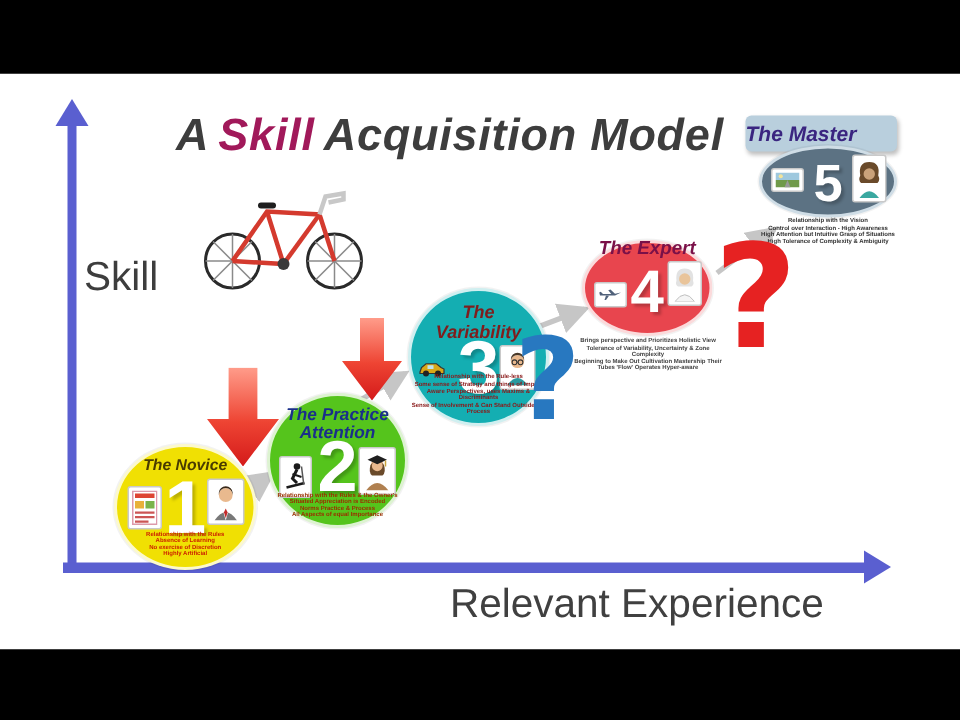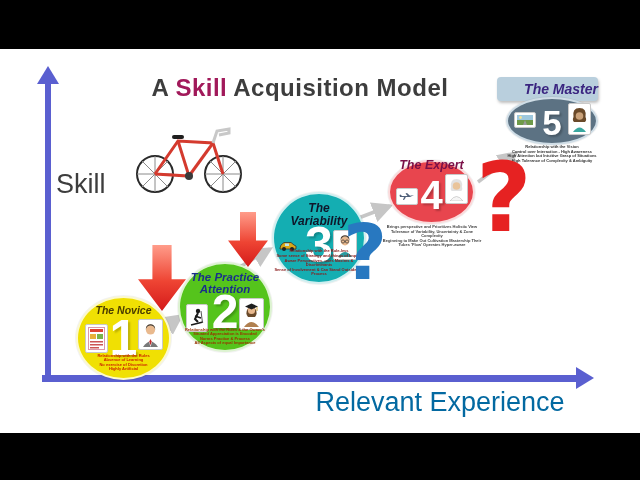--- a/index.html
+++ b/index.html
@@ -5,35 +5,35 @@
   html,body{margin:0;padding:0;}
   body{width:640px;height:480px;overflow:hidden;font-family:"Liberation Sans",sans-serif;background:#000;}
   .frame{position:relative;width:640px;height:480px;background:#000;}
   .canvas{position:absolute;left:0;top:49px;width:640px;height:384px;background:#fff;}
   .letterbox{position:absolute;left:0;width:640px;background:#000;}
   .letterbox.top{top:0;height:49px;}
   .letterbox.bottom{top:433px;height:47px;}
 
   
   .title{position:absolute;left:100px;top:25px;width:400px;text-align:center;
-         font-size:24px;font-weight:bold;color:#3d3d3d;letter-spacing:.5px;}
+         font-size:30px;font-weight:bold;color:#3d3d3d;letter-spacing:.5px;font-style:italic;}
   .title .hl{color:#a1195a;}
   .title span{margin:0 3px;}
 
   
   .y-axis-shaft{position:absolute;left:45px;top:33px;width:6px;height:298px;background:#5a5fd0;}
   .y-axis-head{position:absolute;left:37px;top:17px;width:0;height:0;
                border-left:11px solid transparent;border-right:11px solid transparent;
                border-bottom:18px solid #5a5fd0;}
   .x-axis-shaft{position:absolute;left:42px;top:326px;width:536px;height:7px;background:#5a5fd0;}
   .x-axis-head{position:absolute;left:576px;top:318px;width:0;height:0;
                border-top:11px solid transparent;border-bottom:11px solid transparent;
                border-left:18px solid #5a5fd0;}
   .y-label{position:absolute;left:56px;top:120px;font-size:27px;color:#3d3d3d;}
-  .x-label{position:absolute;left:300px;top:338px;width:280px;text-align:center;font-size:27px;color:#0369a1;}
+  .x-label{position:absolute;left:300px;top:338px;width:280px;text-align:left;font-size:27px;color:#404040;}
 
   
   .bicycle{position:absolute;left:133px;top:70px;}
 
   
   .stage{position:absolute;border-radius:50%;box-sizing:border-box;
          border:2px solid rgba(255,255,255,.8);box-shadow:0 0 0 1px rgba(0,0,0,.05);}
   .stage .slabel{position:absolute;left:0;right:0;text-align:center;
                  font-style:italic;font-weight:bold;line-height:1.05;}
   .stage .num{position:absolute;left:0;right:0;text-align:center;color:#fff;font-weight:800;
@@ -44,34 +44,34 @@
 
   .s1{left:76px;top:247px;width:95px;height:84px;background:#f0e003;}
   .s1 .slabel{top:7px;font-size:10.5px;color:#4a3c00;}
   .s1 .num{top:15px;font-size:50px;}
   .s1 .fineprint{bottom:6px;color:#cc2200;}
   .s2{left:178px;top:213px;width:94px;height:90px;background:#55c41c;}
   .s2 .slabel{top:7px;font-size:11.5px;color:#1a2f8a;}
   .s2 .num{top:24px;font-size:48px;}
   .s2 .fineprint{bottom:4px;color:#9a3000;}
   .s3{left:272px;top:143px;width:94px;height:92px;background:#14aeb2;}
-  .s3 .slabel{top:8px;font-size:12px;color:#0f172a;}
+  .s3 .slabel{top:8px;font-size:12px;color:#7f1d1d;}
   .s3 .num{top:26px;font-size:50px;}
   .s3 .fineprint{bottom:5px;color:#8a1a1a;}
   .s4{left:388px;top:111px;width:87px;height:64px;background:#e8454e;}
   .s4 .slabel{top:-3px;font-size:12.5px;color:#7a1048;}
   .s4 .num{top:13px;font-size:40px;}
   .s5{left:506px;top:48px;width:92px;height:48px;background:#5c7283;border-color:#cfdde6;}
   .s5 .num{top:6px;font-size:35px;}
   .fineprint.outside{position:absolute;font-size:4px;line-height:4.6px;text-align:center;font-weight:bold;}
   .fp-expert{left:382px;top:176px;width:100px;color:#444;}
   .fp-master{left:502px;top:96px;width:100px;color:#333;}
 
   .master-box{position:absolute;left:497px;top:28px;width:101px;height:24px;background:#b9cfdd;
-              border-radius:4px;box-shadow:1px 2px 3px rgba(0,0,0,.25);display:flex;align-items:center;justify-content:flex-end;}
+              border-radius:4px;box-shadow:1px 2px 3px rgba(0,0,0,.25);display:flex;align-items:center;justify-content:flex-start;}
   .master-box .mlabel{font-size:14px;font-weight:bold;font-style:italic;color:#3a2580;}
 
   
   .red-arrow{position:absolute;background:linear-gradient(180deg,#ff9c8a 0%,#ee4433 55%,#d41a1a 100%);
              clip-path:polygon(30% 0,70% 0,70% 52%,100% 52%,50% 100%,0 52%,30% 52%);}
   .ra1{left:138px;top:196px;width:48px;height:66px;}
   .ra2{left:228px;top:163px;width:40px;height:55px;}
 
   
   .qmark{position:absolute;font-weight:800;line-height:1;font-family:"DejaVu Sans",sans-serif;}

